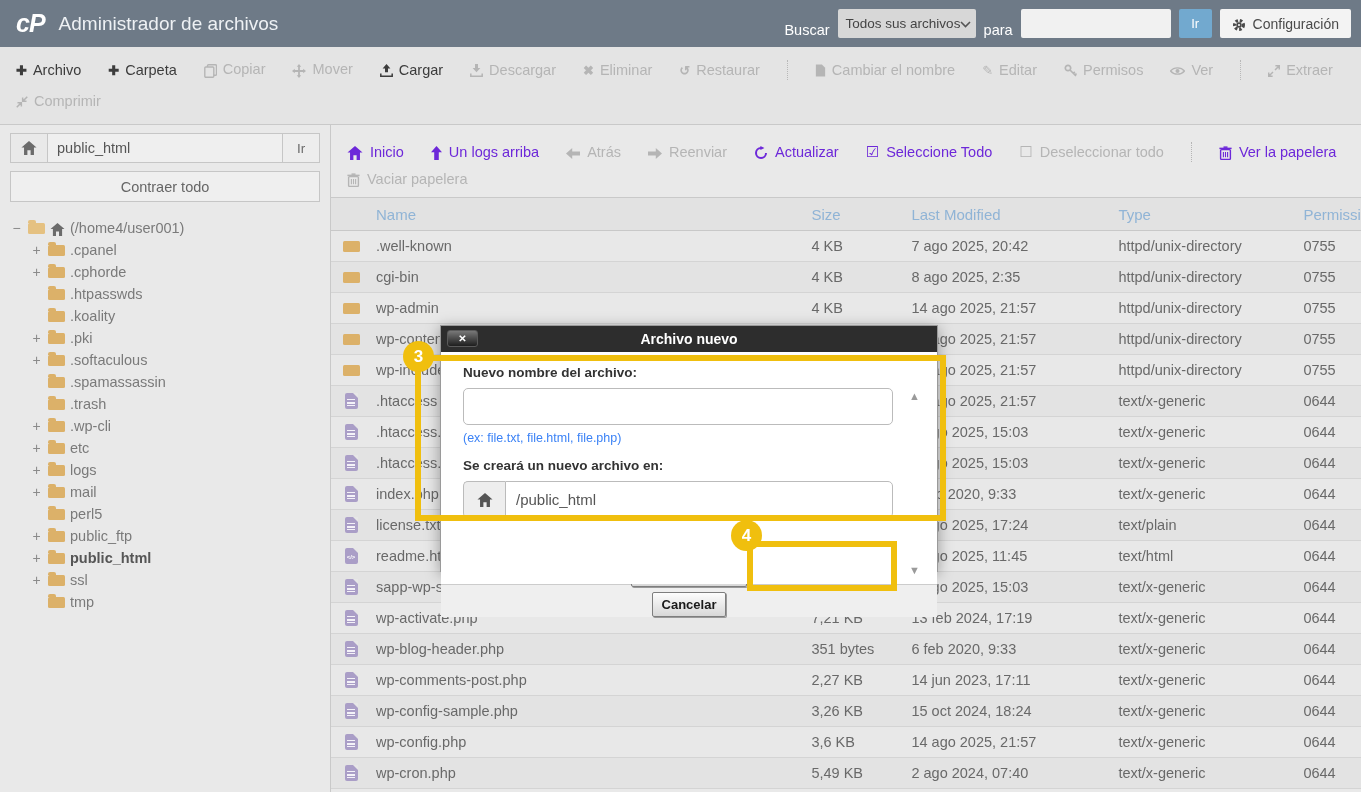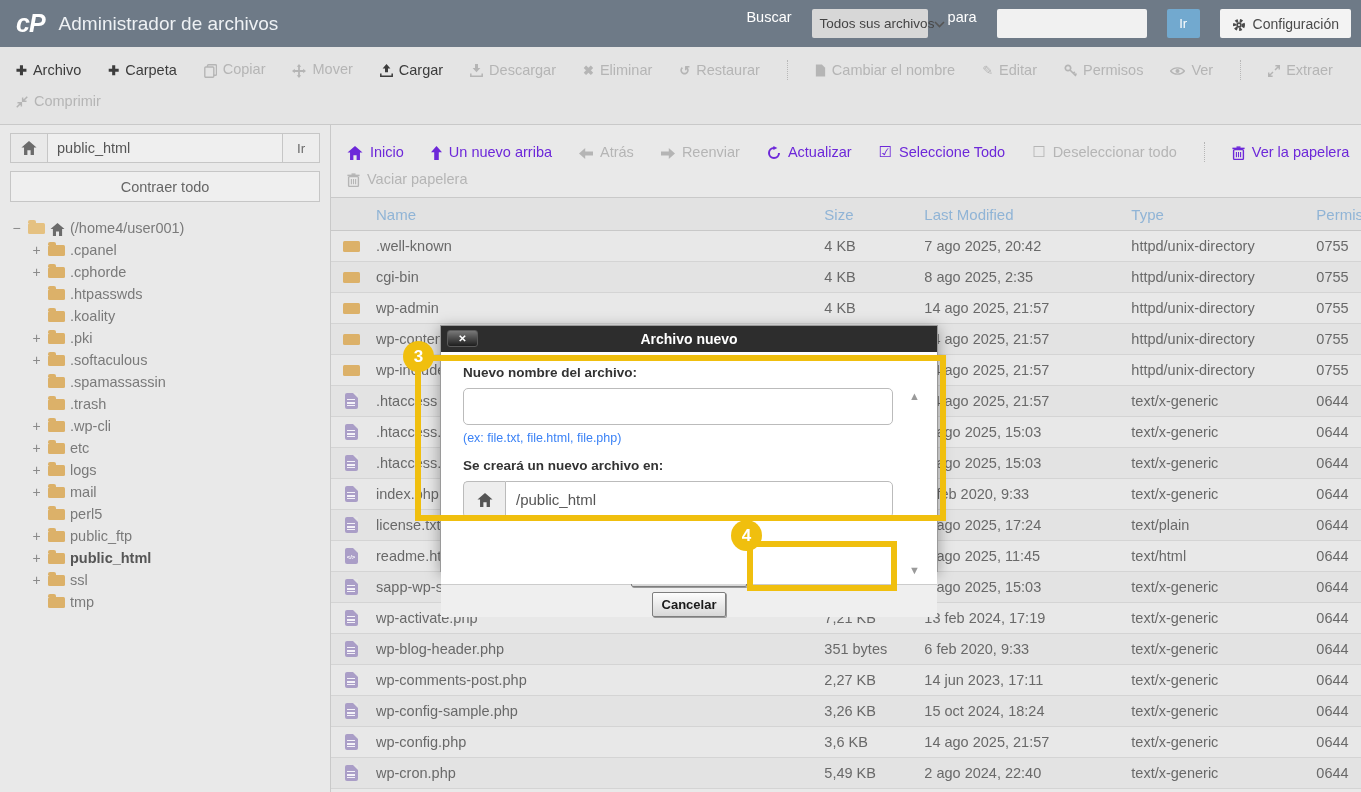--- a/index.html
+++ b/index.html
@@ -14,24 +14,24 @@
   svg { display:inline-block; vertical-align:middle; }
 
   
   .topbar {
     height: 47px; background: #6e7a87;
     display: flex; align-items: center;
     padding: 0 10px 0 16px;
   }
   .logo { font-size: 25px; font-weight: bold; font-style: italic; color:#fff; letter-spacing:-1px; margin-right: 14px; }
   .app-title { font-size: 19px; color: #eef1f4; font-weight: normal; }
-  .search-cluster { margin-left: auto; display: flex; align-items: flex-start; gap: 20px; white-space: nowrap; }
+  .search-cluster { margin-left: auto; display: flex; align-items: flex-end; gap: 8px; white-space: nowrap; }
   .search-cluster .lbl { color: #fff; font-size: 14.5px; }
   .scope-select {
-    width: 116px; height: 29px; background: #d7d7d7; border-radius: 2px;
+    width: 138px; height: 29px; background: #d7d7d7; border-radius: 2px;
     display: flex; align-items: center; justify-content: space-between;
     padding: 0 8px; font-size: 13.5px; color: #444; cursor: default;
   }
   .search-input { width: 150px; height: 29px; border: none; border-radius: 2px; background: #f1f1f1; padding: 0 8px; font-size: 13.5px; font-family: "Liberation Sans", sans-serif; }
   .go-btn { width: 33px; height: 29px; border: none; border-radius: 2px; background: #72a9cf; color: #fff; font-size: 13px; }
   .settings-btn {
     height: 29px; border: none; border-radius: 2px; background: #f3f3f3; color: #4a4a4a;
     font-size: 14px; padding: 0 12px; display: flex; align-items: center; gap: 7px;
   }
 
@@ -378,21 +378,21 @@
             <span class="nav-item on">
               <span><svg width="16" height="14" viewBox="0 0 14 13">
                   <path d="M7 0 L14 6 H11.6 V13 H8.5 V8.5 H5.5 V13 H2.4 V6 H0 Z" fill="currentColor"></path>
                 </svg></span>
               <span>Inicio</span>
             </span>
             <span class="nav-item on">
               <span><svg width="11" height="14" viewBox="0 0 11 14">
                   <path d="M5.5 0 L11 6.2 H7.8 V14 H3.2 V6.2 H0 Z" fill="currentColor"></path>
                 </svg></span>
-              <span>Un nuevo arriba</span>
+              <span>Un logs arriba</span>
             </span>
             <span class="nav-item off">
               <span><svg width="14" height="11" viewBox="0 0 14 11">
                   <path d="M0 5.5 L6.2 0 V3.4 H14 V7.6 H6.2 V11 Z" fill="currentColor"></path>
                 </svg></span>
               <span>Atrás</span>
             </span>
             <span class="nav-item off">
               <span><svg width="14" height="11" viewBox="0 0 14 11">
                   <path d="M14 5.5 L7.8 0 V3.4 H0 V7.6 H7.8 V11 Z" fill="currentColor"></path>
@@ -648,21 +648,21 @@
             <span class="cell">0644</span>
           </div>
           <div class="frow even">
             <span class="cell icon-cell">
               <span class="file-i">
                 <span class="flines"></span>
               </span>
             </span>
             <span class="cell name-cell">wp-cron.php</span>
             <span class="cell">5,49 KB</span>
-            <span class="cell">2 ago 2024, 22:40</span>
+            <span class="cell">2 ago 2024, 07:40</span>
             <span class="cell">text/x-generic</span>
             <span class="cell">0644</span>
           </div>
         </div>
     </div>
   </div>
 </div>
 
 <div class="dialog">
   <div class="dlg-title">

